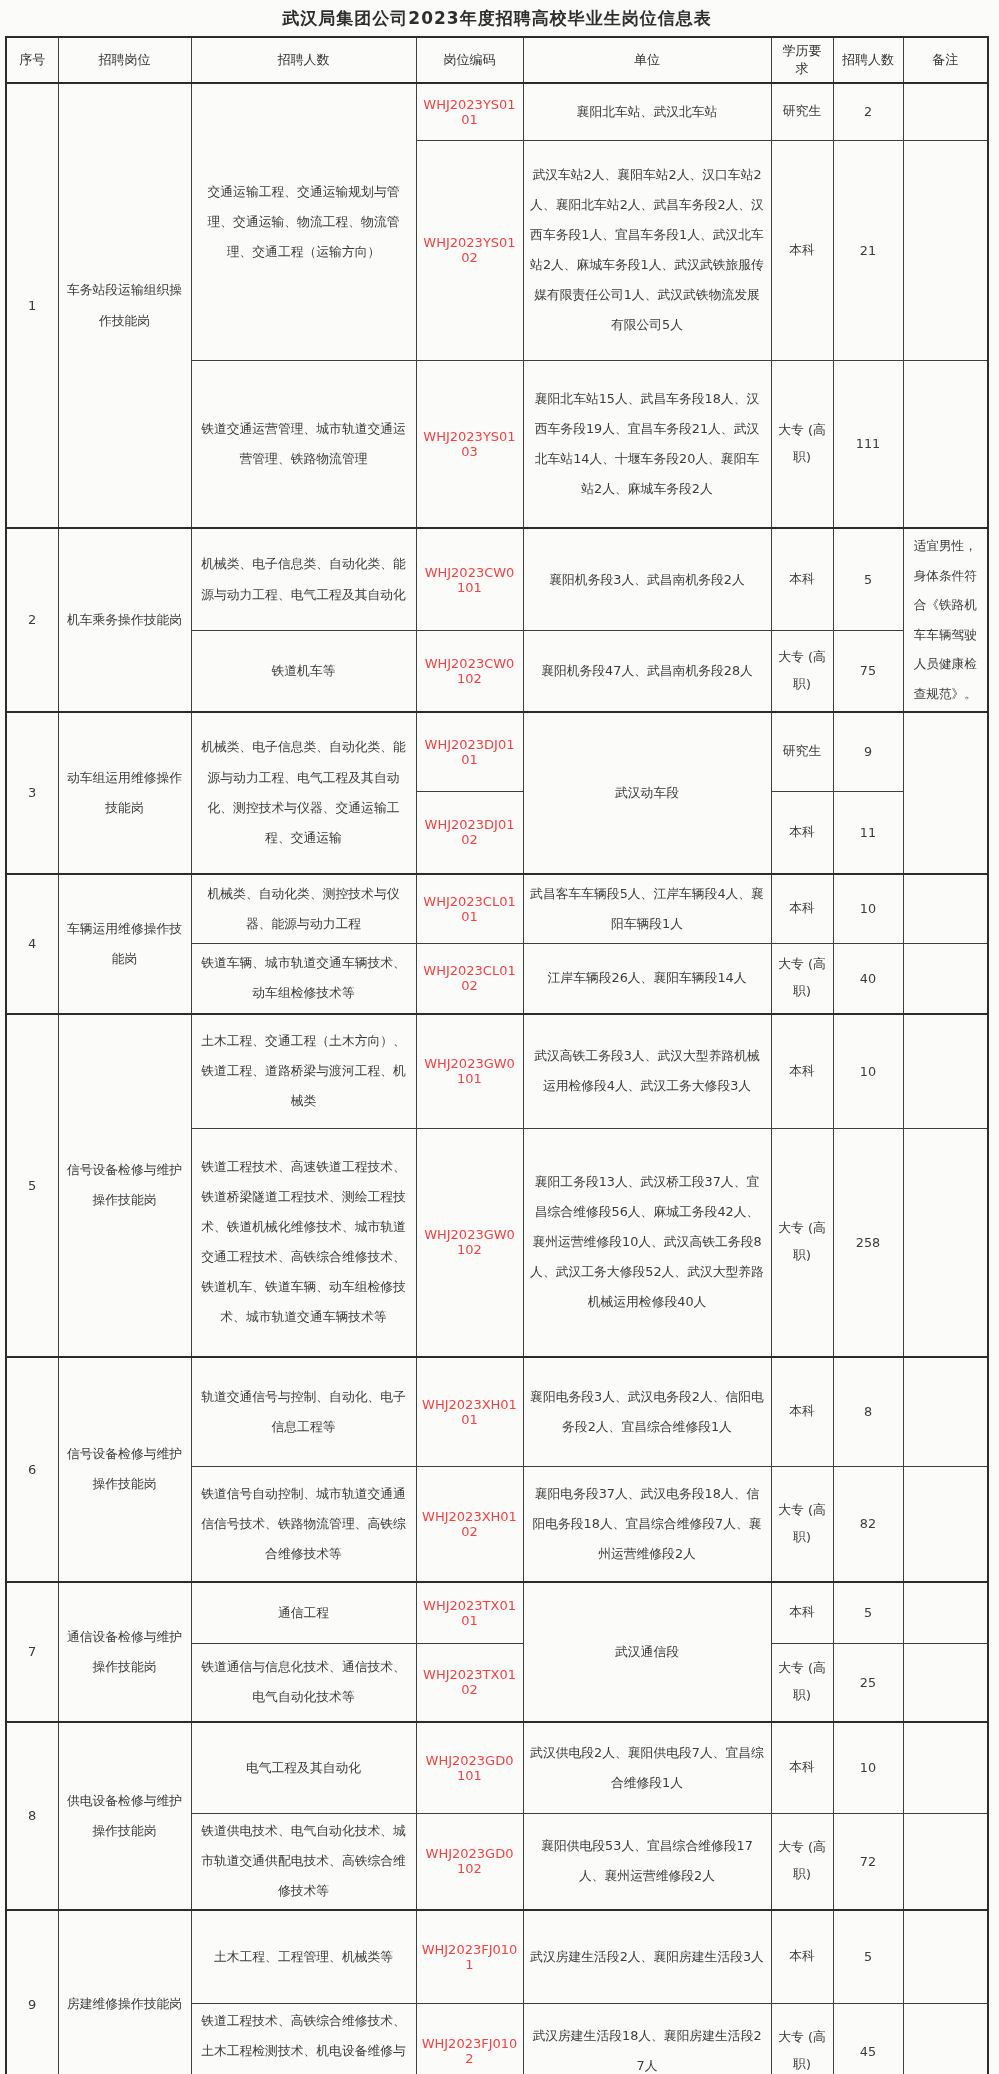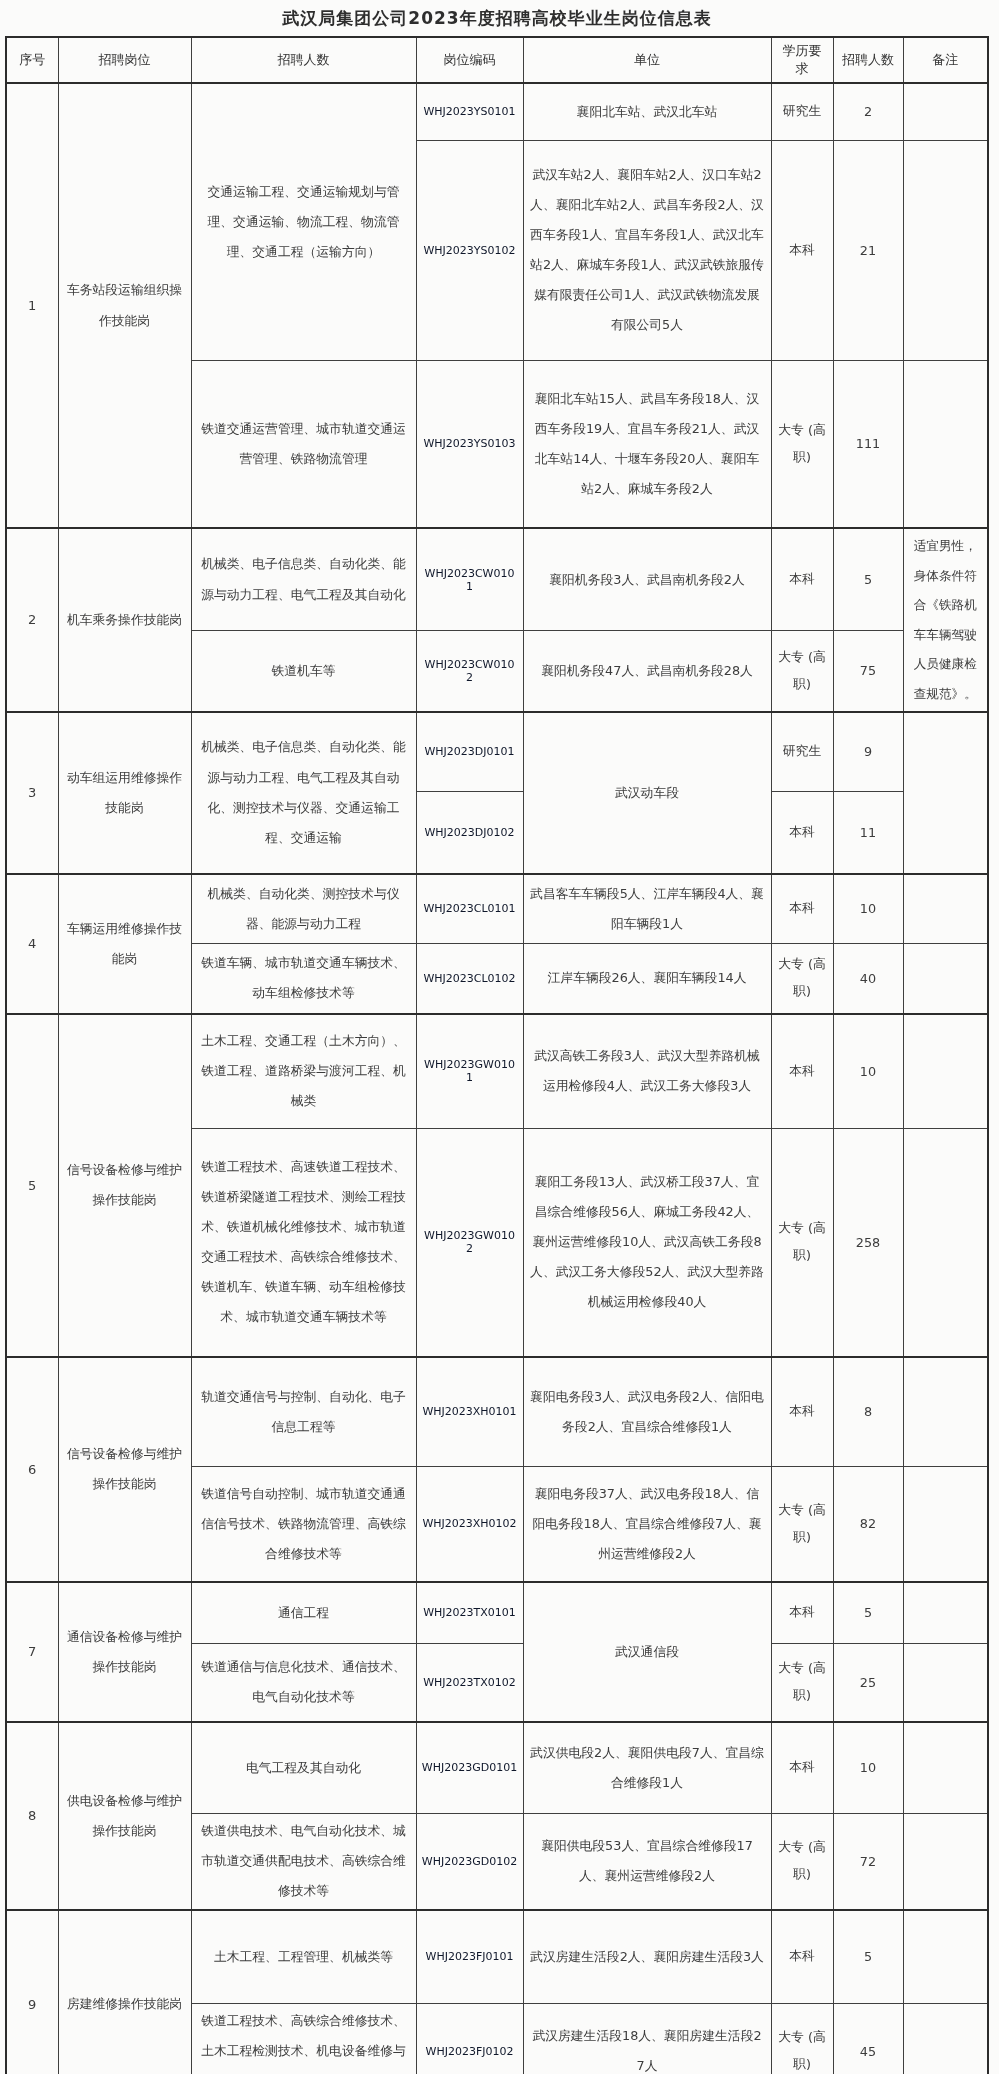--- a/index.html
+++ b/index.html
@@ -40,21 +40,21 @@
   .job-table th {
     font-weight: normal;
     font-size: 13px;
     height: 40px;
     color: #333;
   }
   .job-table { border: 2px solid #2c2c2c; }
   tr.block-start td { border-top: 2.2px solid #2c2c2c; }
   tr.header-row th { border-bottom: 2.2px solid #2c2c2c; }
   td.wrap { line-height: 2.35; font-size: 12.8px; }
-  td.code { font-size: 11px; color: #0f172a; letter-spacing: 0; }
+  td.code { font-size: 13px; color: #ef4444; letter-spacing: 0; }
   td.edu { font-size: 12.8px; line-height: 2.1; margin-left: 33px; }
   td.count { font-size: 12.8px; }
   td.note { line-height: 2.35; font-size: 12.6px; }
   col.c-seq { width: 52px; }
   col.c-post { width: 133px; }
   col.c-major { width: 225px; }
   col.c-code { width: 107px; }
   col.c-unit { width: 248px; }
   col.c-edu { width: 62px; }
   col.c-count { width: 70px; }

